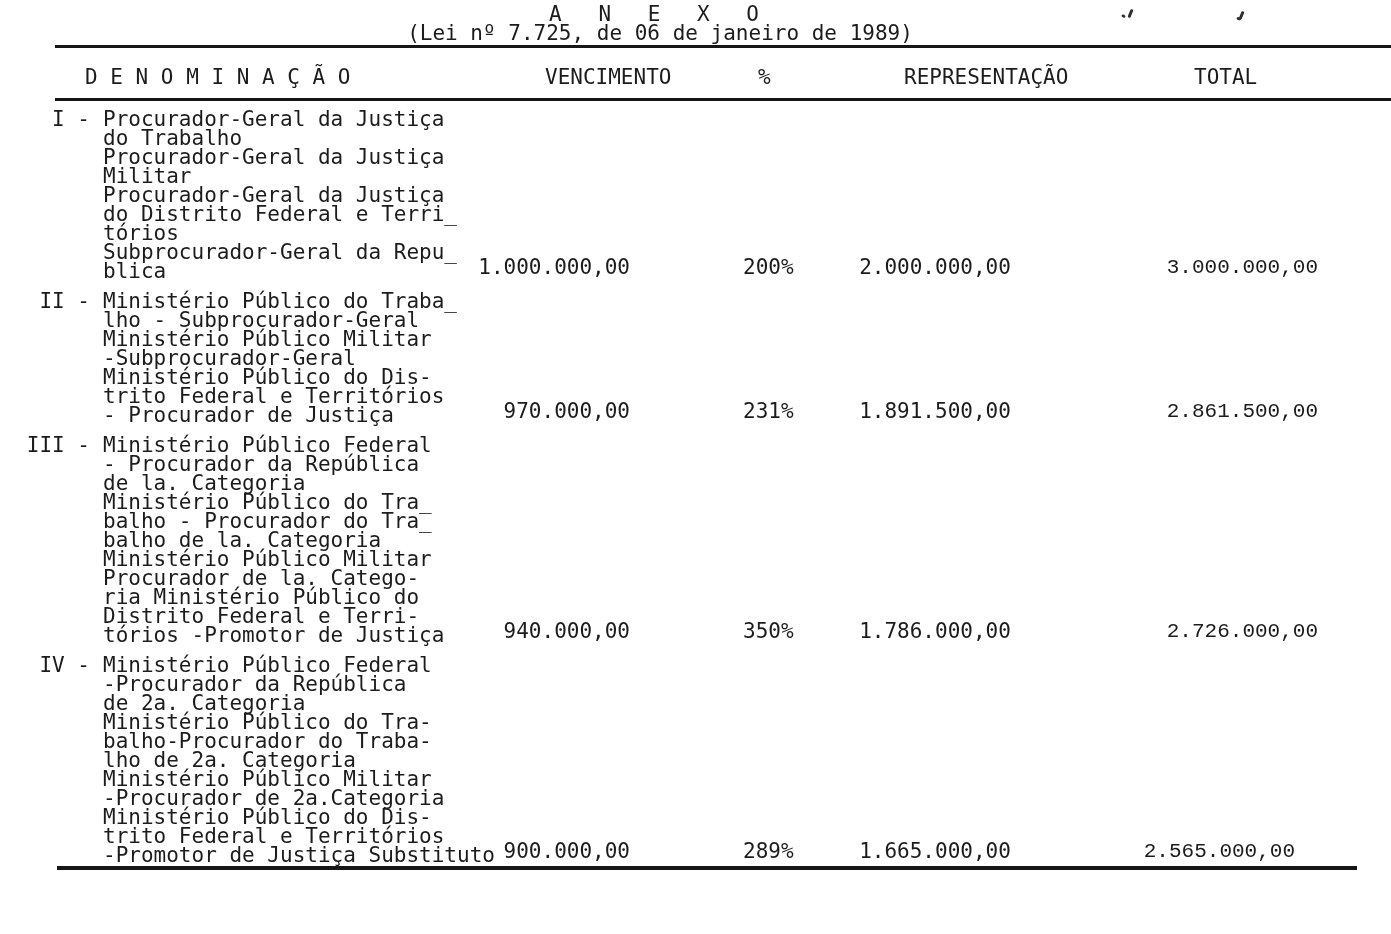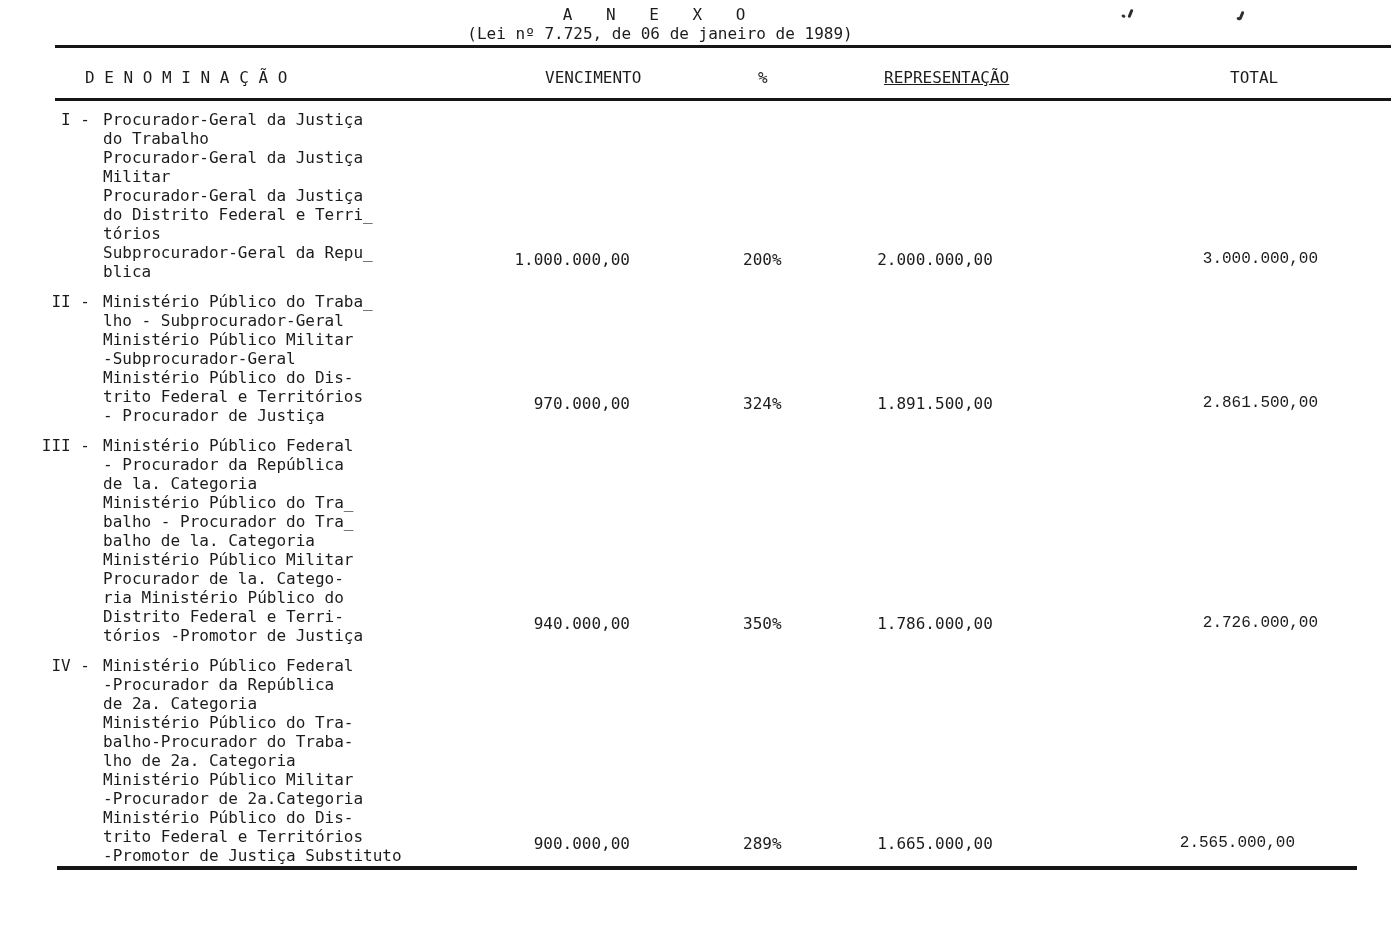--- a/index.html
+++ b/index.html
@@ -2,21 +2,21 @@
 <html><head>
 <meta charset="utf-8">
 <style>
   html,body { margin:0; padding:0; background:#ffffff; }
   .page {
     position:relative;
     width:1391px; height:934px;
     background:#ffffff;
     color:#1c1c1c;
     font-family:"DejaVu Sans Mono","Liberation Mono",monospace;
-    font-size:16px;
+    font-size:21px;
     line-height:19px;
     overflow:hidden;
   }
 
   
   .heading { position:absolute; top:5px; left:150px; width:1020px; text-align:center; }
   .title { letter-spacing:12px; white-space:pre; }
   .subtitle { margin-top:0px; white-space:pre; }
 
   
@@ -24,29 +24,29 @@
   .rule-top    { top:45px;  left:55px; width:1336px; height:3px; }
   .rule-header { top:98px;  left:55px; width:1336px; height:3px; }
   .rule-bottom { top:866px; left:57px; width:1300px; height:4px; }
 
   
   .thead { position:absolute; top:68px; left:0; width:1259px; height:20px; }
   .th { position:absolute; white-space:pre; }
   .th-denom { left:85px; }
   .th-venc  { left:545px; }
   .th-pct   { left:758px; }
-  .th-rep   { left:884px;text-decoration:underline; }
-  .th-total { left:1194px;margin-left:36px; }
+  .th-rep   { left:904px; }
+  .th-total { left:1194px; }
 
   
   .tbody { position:absolute; top:110px; left:0; width:1391px; }
   .trow { position:relative; margin-bottom:11px; width:1391px; }
   .numeral { position:absolute; left:0; top:0; width:90px; text-align:right; white-space:pre; }
   .denom { margin-left:103px; width:430px; white-space:pre-line; }
-  .val { position:absolute; bottom:12px; white-space:pre; }
+  .val { position:absolute; bottom:4px; white-space:pre; }
   .venc  { left:420px;  width:210px; text-align:right; }
   .pct   { left:743px; }
   .rep   { left:835px;  width:200px; text-align:center; }
   .total { left:1118px; width:200px; text-align:right;font-family:Liberation Mono, monospace; }
   .trow:nth-child(4) .total { transform:translateX(-23px); }
 
   
   .smudge { position:absolute; width:3px; height:9px; background:#2e2e2e; border-radius:2px; transform:rotate(22deg); }
   .smudge-1 { left:1129px; top:9px; }
   .smudge-1::after { content:""; position:absolute; left:-6px; top:8px; width:4px; height:3px; background:#2e2e2e; border-radius:50%; }
@@ -100,21 +100,21 @@
     <div class="trow">
       <span class="numeral">II -</span>
       <div class="denom">Ministério Público do Traba̲
 lho - Subprocurador-Geral
 Ministério Público Militar
 -Subprocurador-Geral
 Ministério Público do Dis-
 trito Federal e Territórios
 - Procurador de Justiça</div>
       <span class="val venc">970.000,00</span>
-      <span class="val pct">324%</span>
+      <span class="val pct">231%</span>
       <span class="val rep">1.891.500,00</span>
       <span class="val total">2.861.500,00</span>
     </div>
 
     <div class="trow">
       <span class="numeral">III -</span>
       <div class="denom">Ministério Público Federal
 - Procurador da República
 de la. Categoria
 Ministério Público do Tra̲

